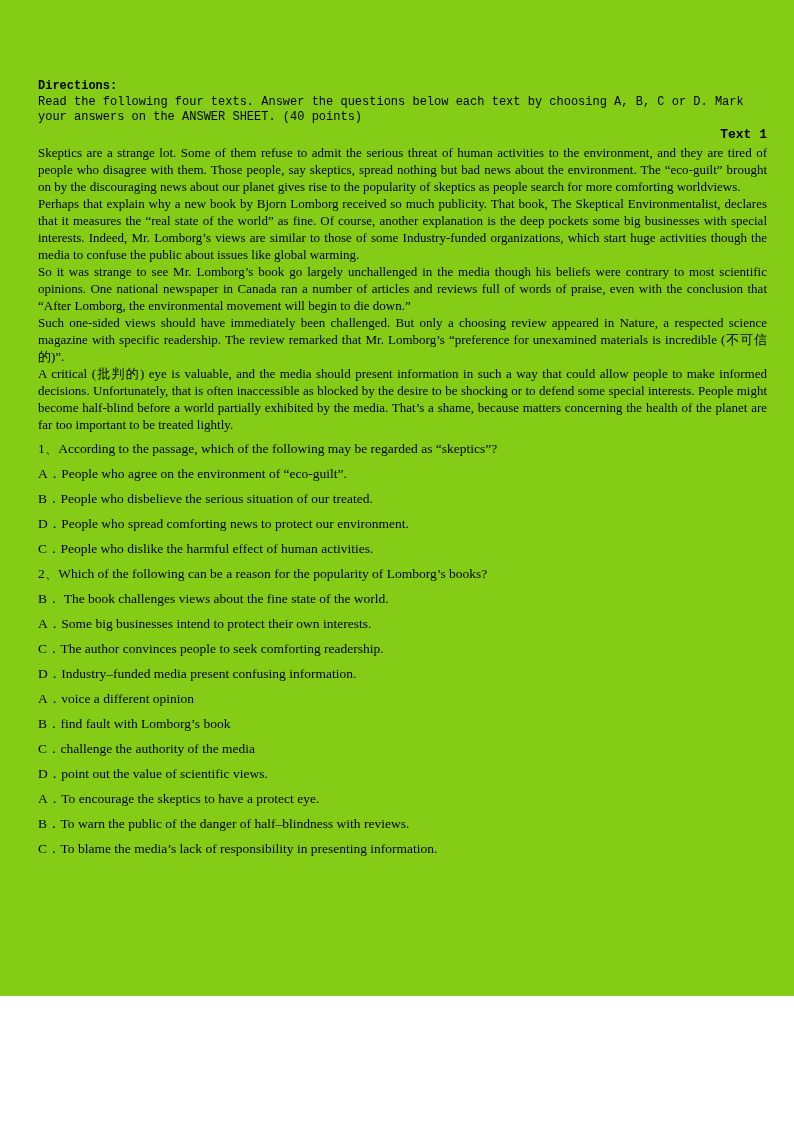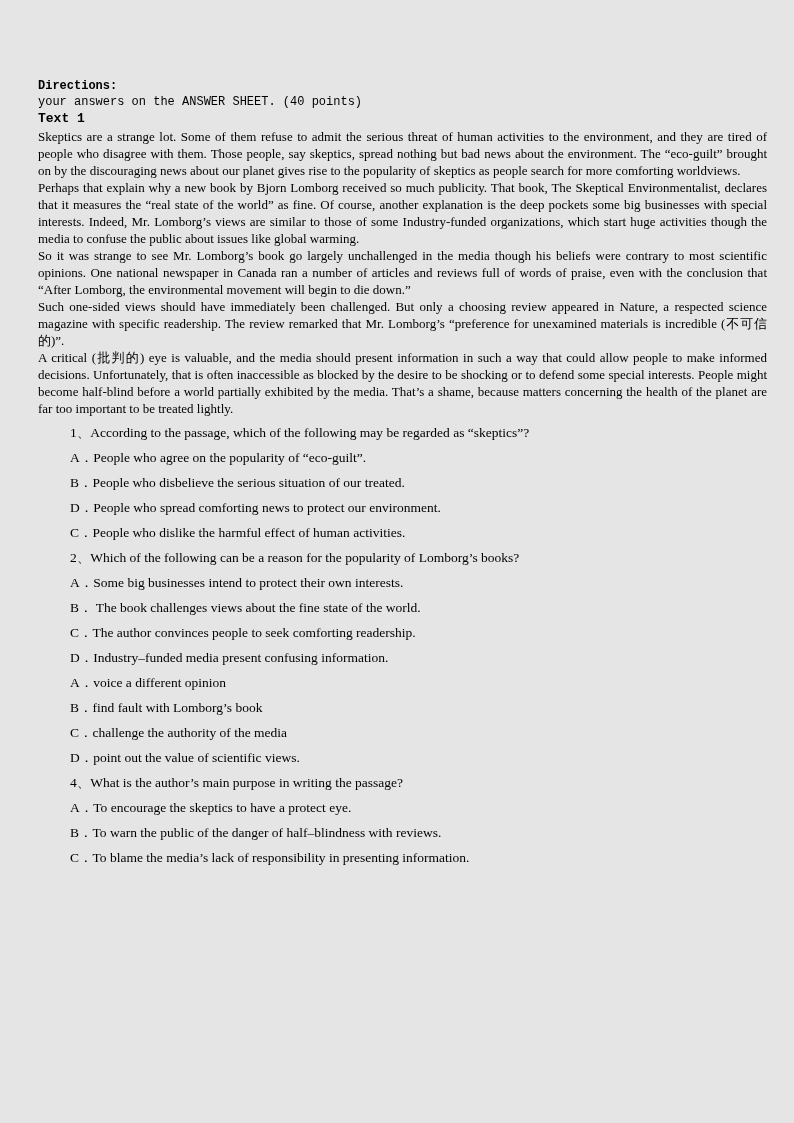--- a/index.html
+++ b/index.html
@@ -3,99 +3,98 @@
 <meta charset="utf-8">
 <style>
   html, body {
     margin: 0;
     padding: 0;
     background: #ffffff;
   }
   .page {
     position: relative;
     width: 794px;
-    height: 1123px;
-    background: #e5e5e5;
+    height: 996px;
+    background: #84cc16;
     color: #000000;
     box-sizing: border-box;
     padding: 79px 27px 0 38px;
     overflow: hidden;
   }
   .directions {
     font-family: "Liberation Mono", "DejaVu Sans Mono", monospace;
     font-size: 12px;
     line-height: 15.6px;
     white-space: nowrap;
   }
   .dir-heading {
     font-weight: bold;
   }
   .text-title {
     font-family: "Liberation Mono", "DejaVu Sans Mono", monospace;
     font-size: 13px;
     font-weight: bold;
-    text-align: left;
+    text-align: right;
     margin: 1px 0 2px 0;
   }
   .passage p {
     margin: 0;
     font-family: "Liberation Serif", "DejaVu Serif", serif;
     font-size: 13px;
     line-height: 17px;
     text-align: justify;
   }
   .questions {
     margin-top: 3px;
   }
   .q-line {
     font-family: "Liberation Serif", "DejaVu Serif", serif;
     font-size: 13.5px;
     line-height: 25px;
-    margin-left: 32px;
   }
 </style>
 </head>
 <body>
 
 <div class="page">
 
   <div class="directions">
     <div class="dir-heading">Directions:</div>
+    <div class="dir-line">Read the following four texts. Answer the questions below each text by choosing A, B, C or D. Mark</div>
     <div class="dir-line">your answers on the ANSWER SHEET.  (40 points)</div>
   </div>
 
   <div class="text-title">Text 1</div>
 
   <div class="passage">
     <p>Skeptics are a strange lot. Some of them refuse to admit the serious threat of human activities to the environment, and they are tired of people who disagree with them. Those people, say skeptics, spread nothing but bad news about the environment. The “eco-guilt” brought on by the discouraging news about our planet gives rise to the popularity of skeptics as people search for more comforting worldviews.</p>
     <p>Perhaps that explain why a new book by Bjorn Lomborg received so much publicity. That book, The Skeptical Environmentalist, declares that it measures the “real state of the world” as fine. Of course, another explanation is the deep pockets some big businesses with special interests. Indeed, Mr. Lomborg’s views are similar to those of some Industry-funded organizations, which start huge activities though the media to confuse the public about issues like global warming.</p>
     <p>So it was strange to see Mr. Lomborg’s book go largely unchallenged in the media though his beliefs were contrary to most scientific opinions. One national newspaper in Canada ran a number of articles and reviews full of words of praise, even with the conclusion that “After Lomborg, the environmental movement will begin to die down.”</p>
     <p>Such one-sided views should have immediately been challenged. But only a choosing review appeared in Nature, a respected science magazine with specific readership. The review remarked that Mr. Lomborg’s “preference for unexamined materials is incredible (不可信的)”.</p>
     <p>A critical (批判的) eye is valuable, and the media should present information in such a way that could allow people to make informed decisions. Unfortunately, that is often inaccessible as blocked by the desire to be shocking or to defend some special interests. People might become half-blind before a world partially exhibited by the media. That’s a shame, because matters concerning the health of the planet are far too important to be treated lightly.</p>
   </div>
 
   <div class="questions">
 
     <div class="q-line stem">1、According to the passage, which of the following may be regarded as “skeptics”?</div>
-    <div class="q-line option">A．People who agree on the popularity of “eco-guilt”.</div>
+    <div class="q-line option">A．People who agree on the environment of “eco-guilt”.</div>
     <div class="q-line option">B．People who disbelieve the serious situation of our treated.</div>
     <div class="q-line option">D．People who spread comforting news to protect our environment.</div>
     <div class="q-line option">C．People who dislike the harmful effect of human activities.</div>
 
     <div class="q-line stem">2、Which of the following can be a reason for the popularity of Lomborg’s books?</div>
+    <div class="q-line option">B． The book challenges views about the fine state of the world.</div>
     <div class="q-line option">A．Some big businesses intend to protect their own interests.</div>
-    <div class="q-line option">B． The book challenges views about the fine state of the world.</div>
     <div class="q-line option">C．The author convinces people to seek comforting readership.</div>
     <div class="q-line option">D．Industry–funded media present confusing information.</div>
 
     <div class="q-line option">A．voice a different opinion</div>
     <div class="q-line option">B．find fault with Lomborg’s book</div>
     <div class="q-line option">C．challenge the authority of the media</div>
     <div class="q-line option">D．point out the value of scientific views.</div>
 
-    <div class="q-line stem">4、What is the author’s main purpose in writing the passage?</div>
     <div class="q-line option">A．To encourage the skeptics to have a protect eye.</div>
     <div class="q-line option">B．To warn the public of the danger of half–blindness with reviews.</div>
     <div class="q-line option">C．To blame the media’s lack of responsibility in presenting information.</div>
 
   </div>
 
 </div>
 
 </body></html>

